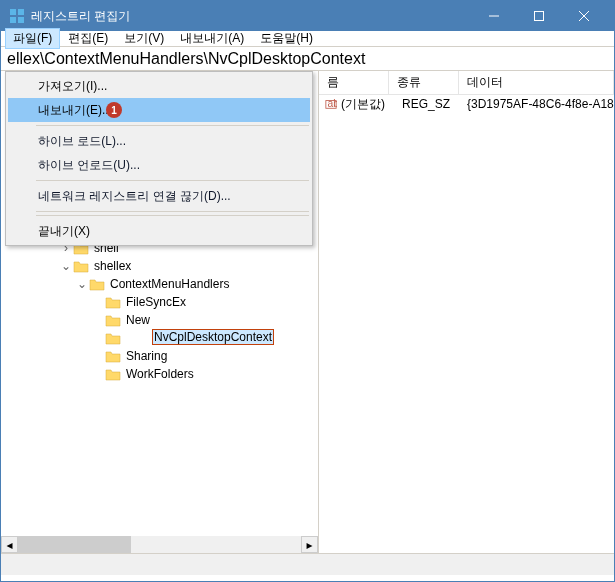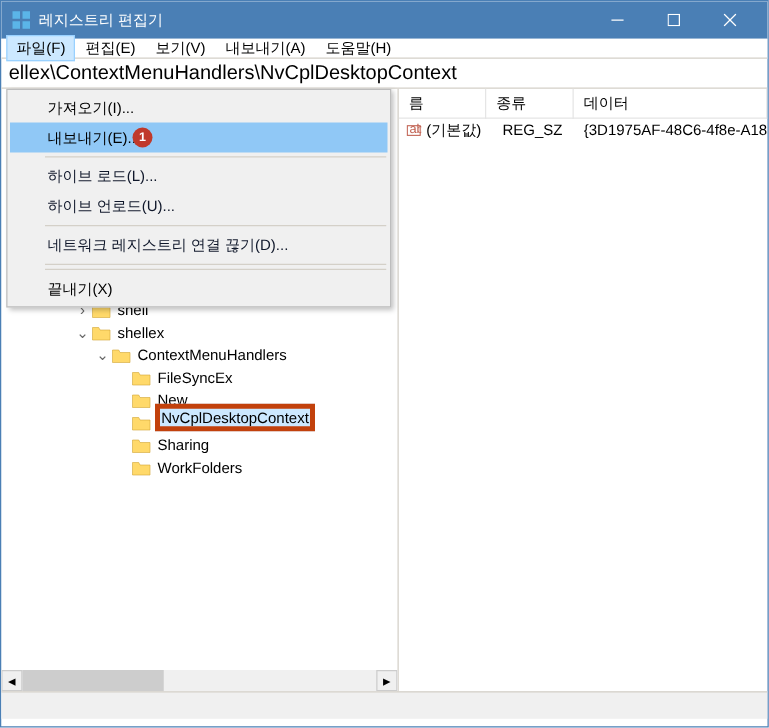--- a/index.html
+++ b/index.html
@@ -34,21 +34,21 @@
 .listrow .cell.type { width: 70px; }
 .listrow .cell.data { flex: 1; }
 
 .tree { list-style: none; }
 .tree ul { list-style: none; padding-left: 16px; }
 .tree .node { display: flex; align-items: flex-end; height: 18px; white-space: nowrap; padding-right: 6px; }
 .tree .expander { width: 14px; height: 14px; display: flex; align-items: center; justify-content: center; color: #666; }
 .tree .expander.blank { visibility: hidden; }
 .tree .folder { width: 16px; height: 14px; margin: 0 3px 0 0; }
 .tree .label { padding: 0 2px; }
-.tree .label.selected { background: #cce8ff; border: 4px solid #c2410c; padding: 0 1px; }
+.tree .label.selected { background: #cce8ff; border: 1px solid #c2410c; padding: 0 1px; margin-left: 28px; }
 
 .dropdown { position: absolute; top: 0; left: 4px; width: 308px; background: #f0f0f0; border: 1px solid #bdbdbd; box-shadow: 2px 2px 4px rgba(0,0,0,0.25); z-index: 10; padding: 2px; }
 .dropdown .mitem { display: flex; align-items: center; height: 24px; padding: 0 28px 0 30px; position: relative; }
 .dropdown .mitem.highlight { background: #90c8f6; }
 .dropdown .mitem.disabled { color: #0f172a; }
 .dropdown .mitem .shortcut { position: absolute; right: 12px; }
 .dropdown .sep { height: 1px; background: #d4d0c8; margin: 3px 1px 3px 28px; }
 .dropdown .badge { position: absolute; left: 98px; width: 16px; height: 16px; border-radius: 50%; background: #c0392b; color: #fff; display: flex; align-items: center; justify-content: center; font-size: 10px; font-weight: bold; }
 
 .statusbar { height: 22px; border-top: 1px solid #d4d0c8; background: #f0f0f0; }

